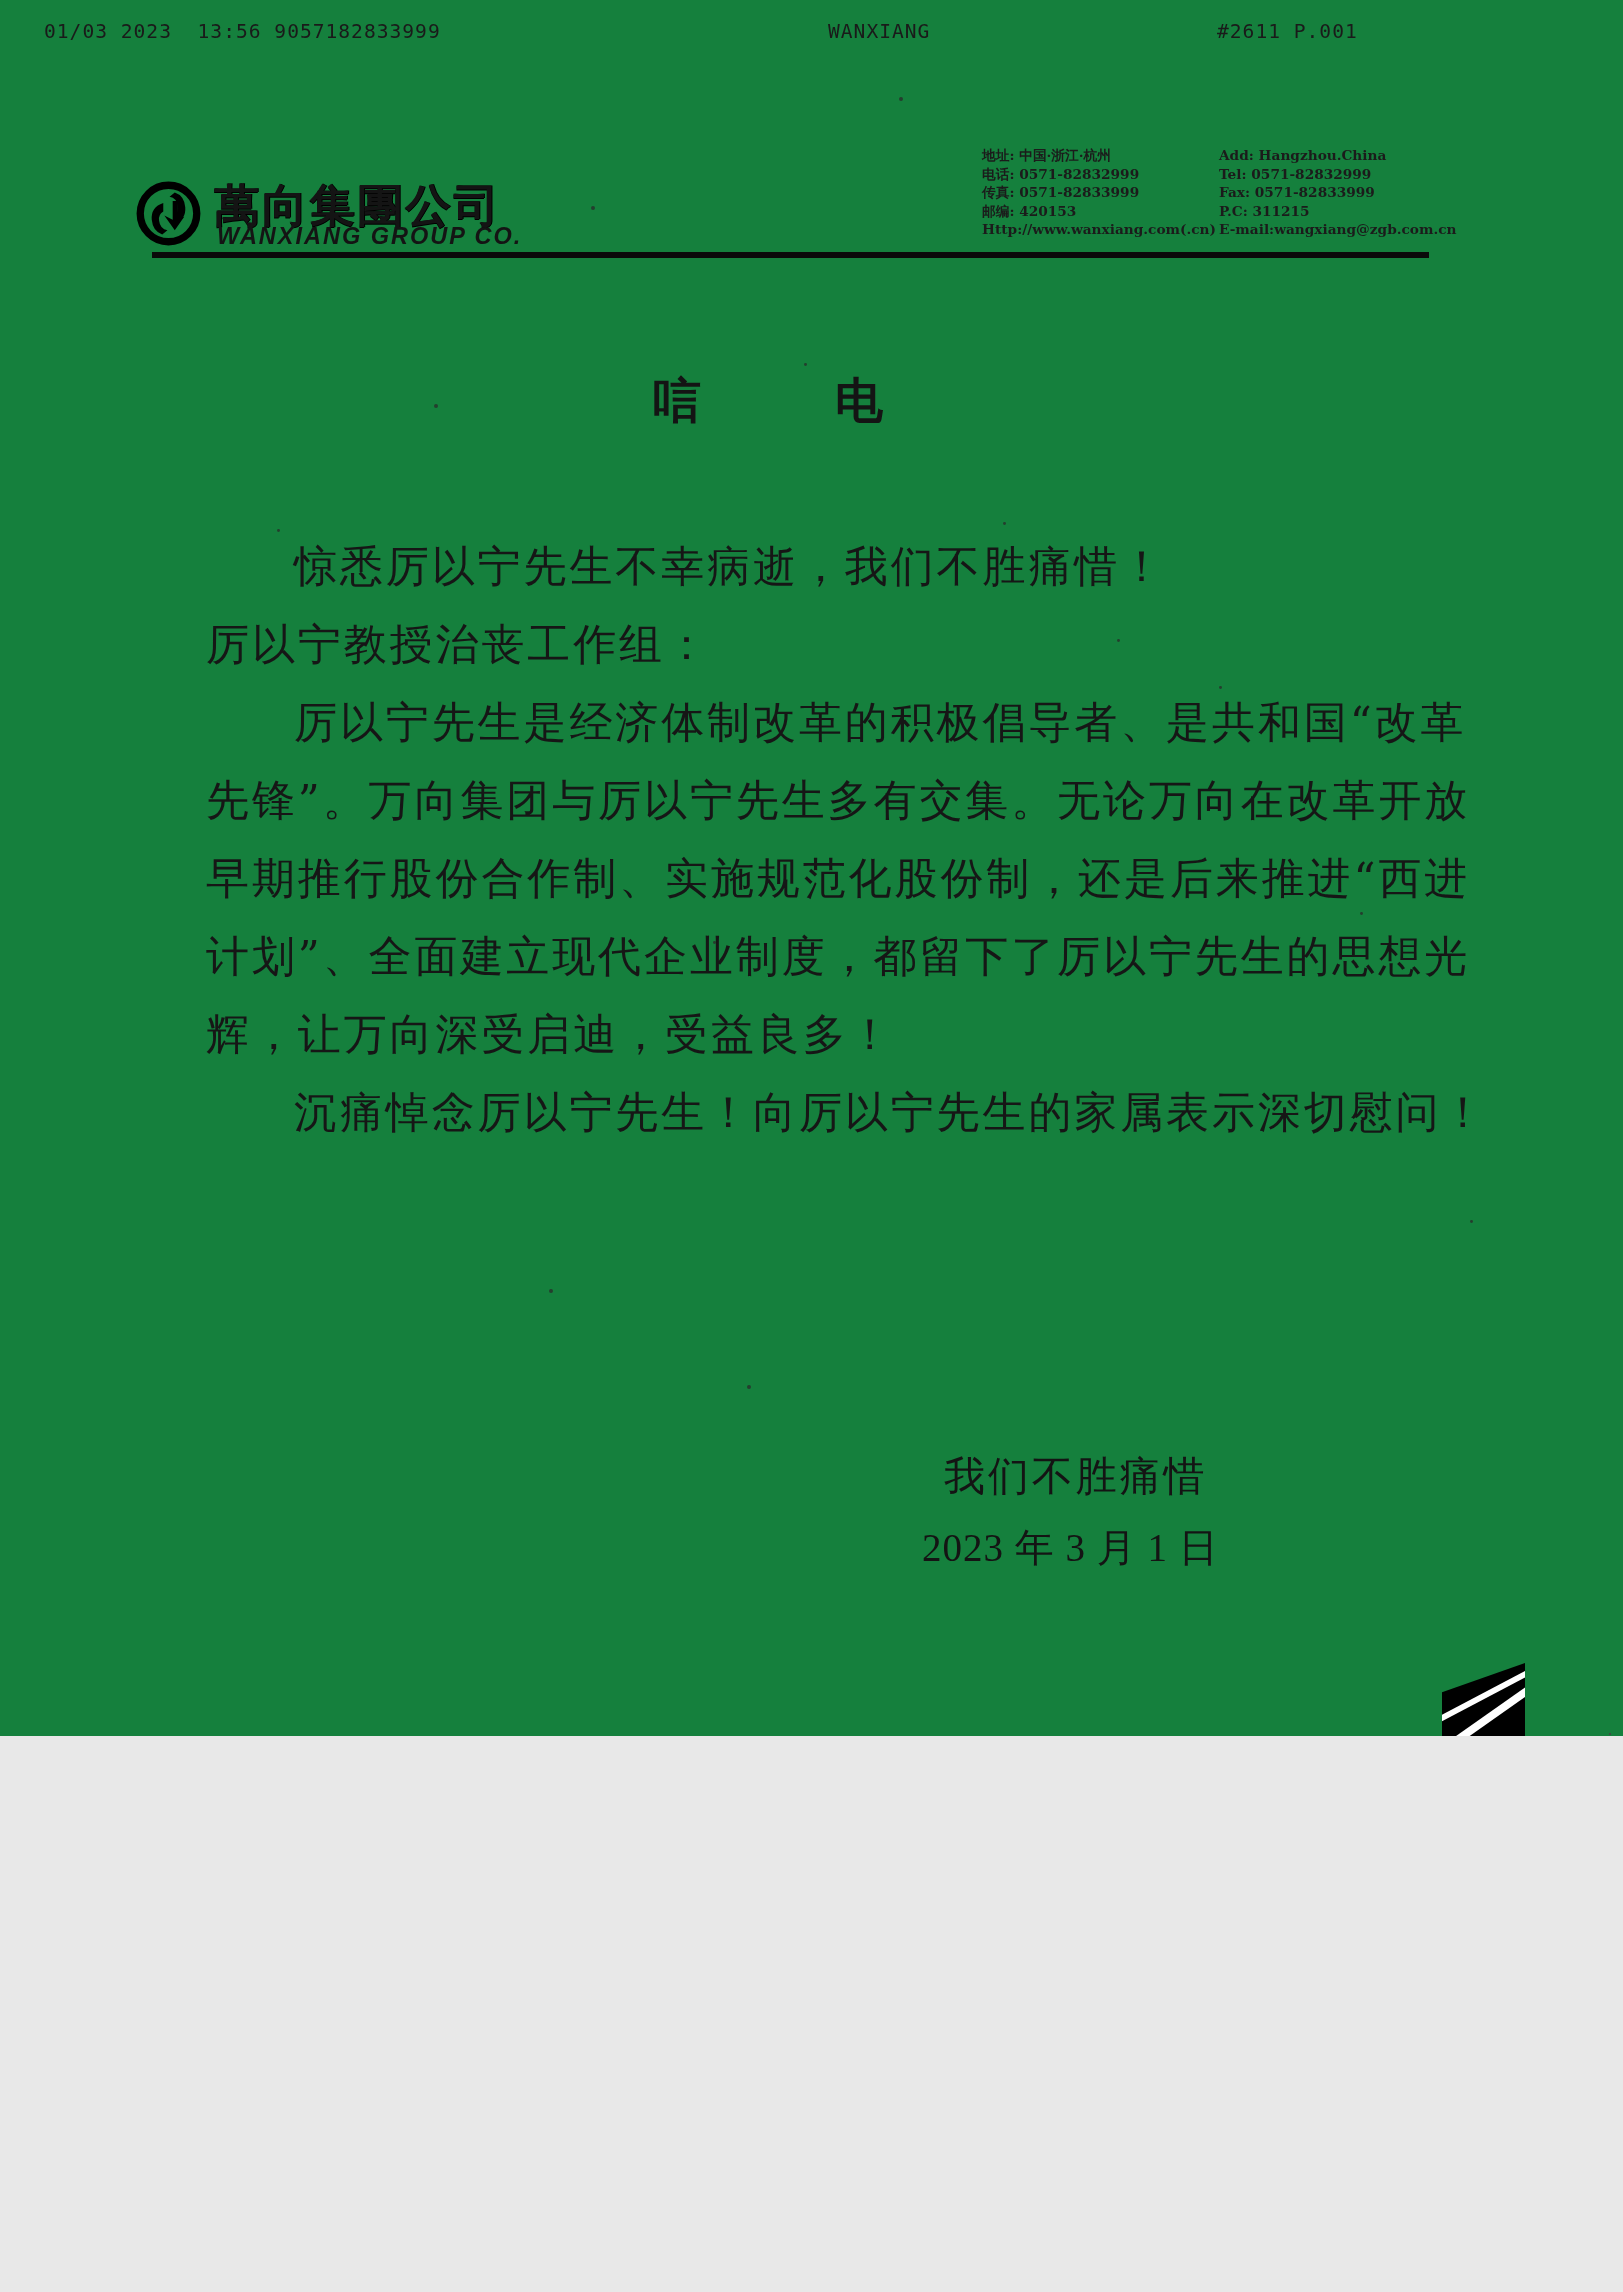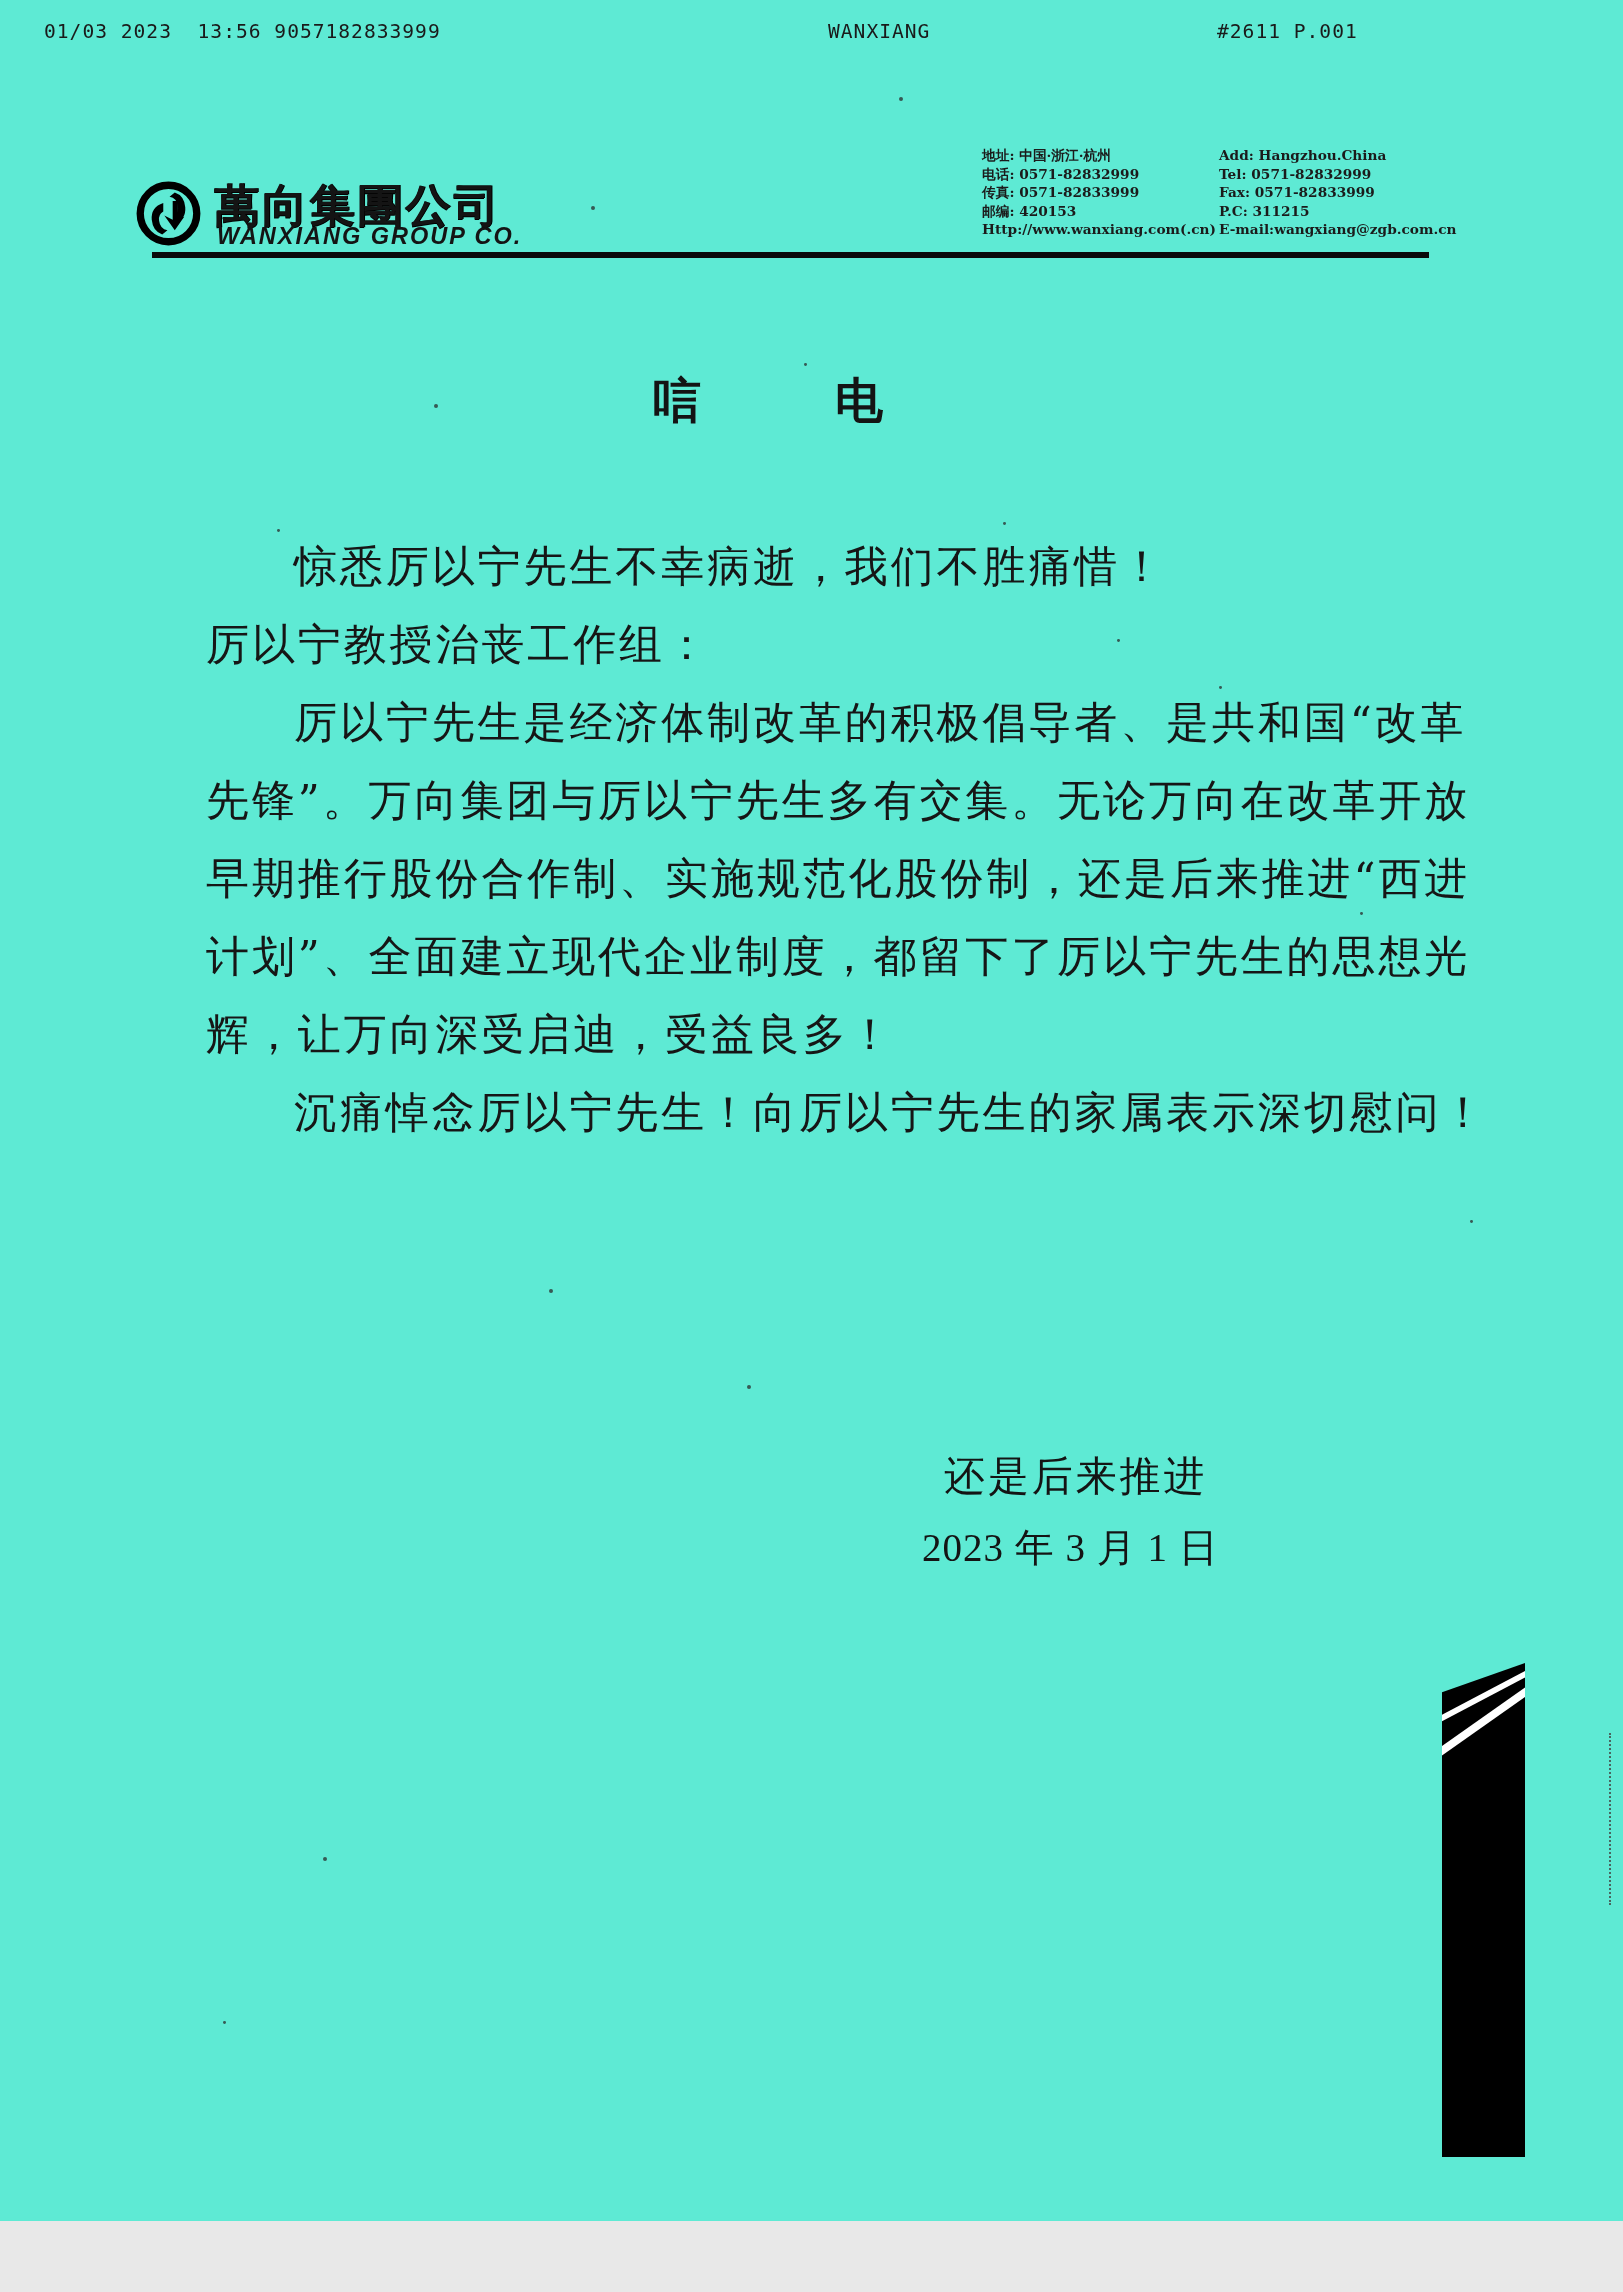--- a/index.html
+++ b/index.html
@@ -1,19 +1,19 @@
 <!DOCTYPE html>
 <html><head>
 <meta charset="utf-8">
 <style>
   html,body{margin:0;padding:0;background:#e8e8e8;}
   .page{
     position:relative;
-    width:1623px;height:2221px;
-    background:#5eead4;
+    width:1623px;height:1736px;
+    background:#15803d;
     overflow:hidden;
     font-family:"DejaVu Sans",sans-serif;
     color:#141414;
   }
   
   .fax-header span{
     position:absolute;top:19.6px;
     font-family:"DejaVu Sans Mono",monospace;
     font-size:19.6px;letter-spacing:1px;color:#1a1a1a;white-space:pre;
   }
@@ -128,21 +128,21 @@
     <div class="bline indent">惊悉厉以宁先生不幸病逝，我们不胜痛惜！</div>
     <div class="bline">厉以宁教授治丧工作组：</div>
     <div class="bline indent">厉以宁先生是经济体制改革的积极倡导者、是共和国“改革</div>
     <div class="bline">先锋”。万向集团与厉以宁先生多有交集。无论万向在改革开放</div>
     <div class="bline">早期推行股份合作制、实施规范化股份制，还是后来推进“西进</div>
     <div class="bline">计划”、全面建立现代企业制度，都留下了厉以宁先生的思想光</div>
     <div class="bline">辉，让万向深受启迪，受益良多！</div>
     <div class="bline indent">沉痛悼念厉以宁先生！向厉以宁先生的家属表示深切慰问！</div>
   </div>
 
-  <div class="signature">还是后来推进</div>
+  <div class="signature">我们不胜痛惜</div>
   <div class="sig-date">2023 年 3 月 1 日</div>
 
   <div class="scan-bar">
     <svg width="83" height="500" viewBox="0 0 85 510">
       <polygon points="0,34 85,4 85,510 0,510" fill="#000"></polygon>
       <line x1="-3" y1="62" x2="88" y2="14" stroke="#fff" stroke-width="6"></line>
       <line x1="-3" y1="96" x2="88" y2="32" stroke="#fff" stroke-width="8"></line>
     </svg>
   </div>
   <div class="dotted-edge"></div>

